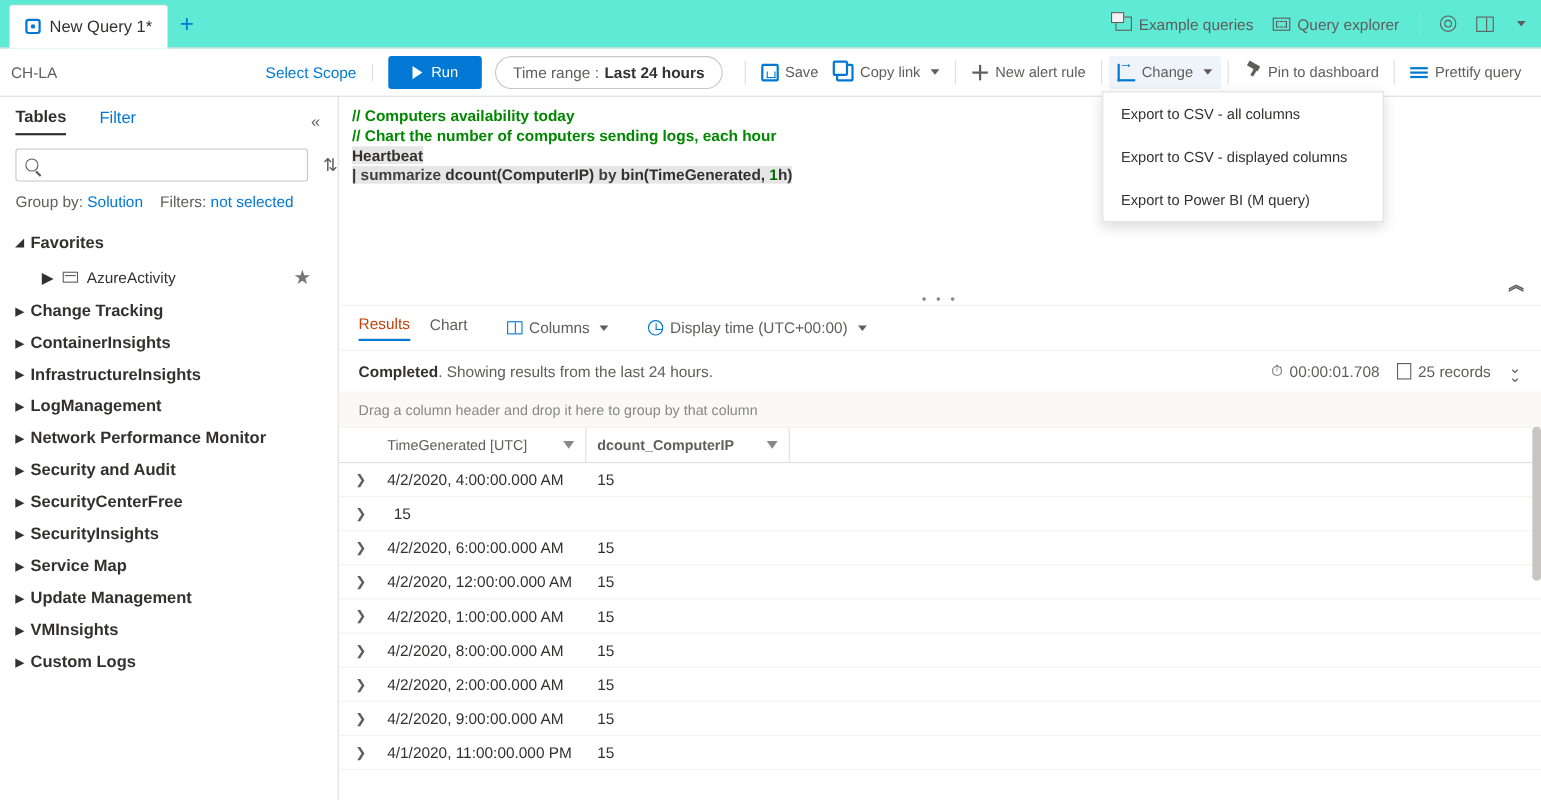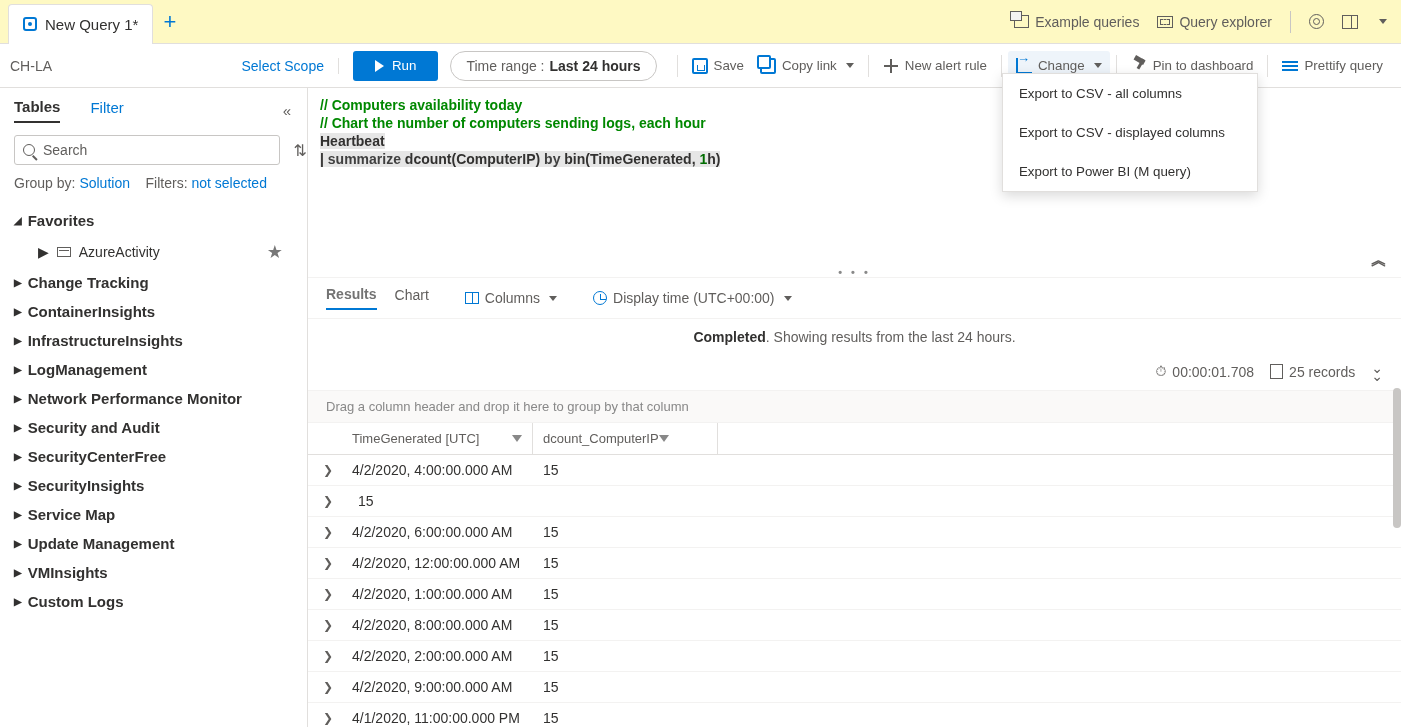--- a/index.html
+++ b/index.html
@@ -1,20 +1,20 @@
 <!DOCTYPE html>
 <html><head>
 <meta charset="utf-8">
 <style>
   *{box-sizing:border-box;font-family:"Segoe UI",Arial,sans-serif;}
   html,body{margin:0;padding:0;background:#fff;color:#323130;}
   body{width:1401px;height:727px;overflow:hidden;font-size:14px;}
 
   
-  .topbar{display:flex;align-items:center;height:44px;background:#fef9c3;border-bottom:1px solid #e1dfdd;padding-left:8px;}
+  .topbar{display:flex;align-items:center;height:44px;background:#5eead4;border-bottom:1px solid #e1dfdd;padding-left:8px;}
   .tab{display:flex;align-items:center;gap:8px;padding:0 14px;height:40px;background:#fff;border:1px solid #e1dfdd;border-bottom:none;border-radius:4px 4px 0 0;margin-top:4px;}
   .tab .ticon{width:14px;height:14px;border:2px solid #0078d4;border-radius:3px;position:relative;}
   .tab .ticon::after{content:"";position:absolute;width:4px;height:4px;background:#0078d4;border-radius:50%;top:3px;left:3px;}
   .tab-title{font-size:15px;color:#323130;}
   .new-tab{margin-left:10px;font-size:22px;color:#0078d4;cursor:pointer;}
   .topbar-spacer{flex:1;}
   .topbar-right{display:flex;align-items:center;gap:18px;padding-right:14px;color:#605e5c;}
   .topbar-right .item{display:flex;align-items:center;gap:6px;}
   .divider-v{width:1px;height:22px;background:#c8c6c4;}
 
@@ -40,21 +40,21 @@
   .ic.plus::before{left:7px;top:1px;width:2px;height:14px;}
   .ic.plus::after{top:7px;left:1px;height:2px;width:14px;}
   .ic.export{border-bottom:2px solid #0078d4;border-left:2px solid #0078d4;position:relative;}
   .ic.export::after{content:"→";position:absolute;color:#0078d4;font-size:13px;top:-8px;left:-1px;}
   .ic.pin{transform:rotate(30deg);}
   .ic.pin::before{content:"";display:block;width:3px;height:11px;background:#605e5c;margin:0 auto;}
   .ic.pin::after{content:"";display:block;width:11px;height:5px;background:#605e5c;margin-top:-11px;}
   .ic.pretty{border-top:2px solid #0078d4;border-bottom:2px solid #0078d4;height:10px;position:relative;}
   .ic.pretty::after{content:"";position:absolute;top:2px;left:0;width:100%;border-top:2px solid #0078d4;}
 
-  .export-menu{position:absolute;top:22px;left:-6px;width:256px;background:#fff;border:1px solid #e1dfdd;box-shadow:0 4px 12px rgba(0,0,0,.15);z-index:50;text-align:left;}
+  .export-menu{position:absolute;top:32px;left:-6px;width:256px;background:#fff;border:1px solid #e1dfdd;box-shadow:0 4px 12px rgba(0,0,0,.15);z-index:50;text-align:left;}
   .export-menu .mi{padding:12px 16px;color:#323130;}
 
   
   .content{display:flex;height:calc(727px - 44px - 44px);}
 
   
   .sidebar{width:308px;border-right:1px solid #e1dfdd;padding:10px 0 0 14px;overflow:hidden;}
   .side-tabs{display:flex;gap:30px;align-items:center;font-size:15px;margin-bottom:12px;}
   .side-tabs .st{color:#0078d4;padding-bottom:6px;}
   .side-tabs .st.active{color:#323130;font-weight:600;border-bottom:2px solid #323130;}
@@ -80,40 +80,40 @@
   .editor{position:relative;padding:8px 12px 50px;font-family:Consolas,monospace;font-size:14px;line-height:18px;border-bottom:1px solid #f3f2f1;min-height:190px;font-weight:bold;}
   .editor .cmt{color:#008800;}
   .editor .hl{background:#e6e6e6;}
   .editor .kw{color:#404040;}
   .editor .num{color:#006d00;}
   .collapse-up{position:absolute;right:14px;bottom:8px;color:#605e5c;font-size:16px;}
   .drag-dots{position:absolute;left:50%;bottom:-4px;transform:translateX(-50%);color:#888;letter-spacing:3px;font-size:11px;}
 
   .res-toolbar{display:flex;align-items:center;padding:8px 18px;border-bottom:1px solid #f3f2f1;gap:18px;color:#605e5c;}
   .res-toolbar .rt{padding-bottom:6px;}
-  .res-toolbar .rt.active{color:#737373;font-weight:700;border-bottom:2px solid #0078d4;}
+  .res-toolbar .rt.active{color:#c2410c;font-weight:400;border-bottom:2px solid #0078d4;}
   .cols-btn{display:flex;align-items:center;gap:6px;}
   .cols-btn .colicon{width:14px;height:12px;border:1.5px solid #0078d4;position:relative;}
   .cols-btn .colicon::after{content:"";position:absolute;left:50%;top:0;bottom:0;border-left:1.5px solid #0078d4;}
   .clock-ic{width:14px;height:14px;border:1.5px solid #0078d4;border-radius:50%;position:relative;}
   .clock-ic::after{content:"";position:absolute;width:5px;height:5px;border-left:1.5px solid #0078d4;border-bottom:1.5px solid #0078d4;top:2px;left:6px;}
 
-  .status-row{display:flex;align-items:center;padding:10px 18px;border-bottom:1px solid #f3f2f1;color:#605e5c;gap:18px;flex-direction:column;}
+  .status-row{display:flex;align-items:center;padding:10px 18px;border-bottom:1px solid #f3f2f1;color:#605e5c;gap:18px;}
   .status-row b{color:#323130;font-weight:600;}
   .status-row .right{margin-left:auto;display:flex;align-items:center;gap:16px;}
   .status-row .timer{display:flex;align-items:center;gap:6px;}
   .status-row .recicon{width:13px;height:15px;border:1.5px solid #605e5c;position:relative;}
   .dbl-chev{font-size:14px;line-height:8px;}
 
   .grp-hint{background:#faf9f8;color:#888;padding:8px 18px;font-size:13px;border-bottom:1px solid #f3f2f1;}
 
   .thead{display:flex;align-items:center;border-bottom:1px solid #e1dfdd;color:#605e5c;font-size:13px;}
   .thead .exp-col{width:40px;}
   .thead .col1{width:185px;display:flex;align-items:center;justify-content:space-between;padding:8px 10px 8px 4px;border-right:1px solid #e1dfdd;}
-  .thead .col2{width:185px;display:flex;align-items:center;padding:8px 10px;border-right:1px solid #e1dfdd;}
+  .thead .col2{width:185px;display:flex;align-items:center;justify-content:space-between;padding:8px 10px;border-right:1px solid #e1dfdd;font-weight:bold;}
   .filt{width:0;height:0;border-left:5px solid transparent;border-right:5px solid transparent;border-top:7px solid #888;}
 
   .tbody{overflow:auto;}
   .trow{display:flex;align-items:center;border-bottom:1px solid #f3f2f1;font-size:14px;color:#323130;}
   .trow .exp{width:40px;text-align:center;color:#605e5c;font-size:12px;}
   .trow .c1{width:185px;padding:7px 4px;}
   .trow .c2{width:185px;padding:7px 10px;}
 
   .vscroll{position:absolute;right:0;top:300px;width:8px;height:140px;background:#c8c6c4;border-radius:4px;}
 
@@ -208,21 +208,20 @@
 
   <div class="sidebar">
     <div class="side-tabs">
       <span class="st active">Tables</span>
       <span class="st">Filter</span>
       <span class="side-collapse">«</span>
     </div>
     <div class="search-row">
       <div class="search-box">
         <span class="mag"></span>
-        <input placeholder="Search" style="">
       </div>
       <span class="toggle-icon">⇅</span>
     </div>
     <div class="groupby-row">
       <span>Group by: </span><a>Solution</a>
       &nbsp;&nbsp;
       <span>Filters: </span><a>not selected</a>
     </div>
     <div class="tree">
       <div class="cat">

